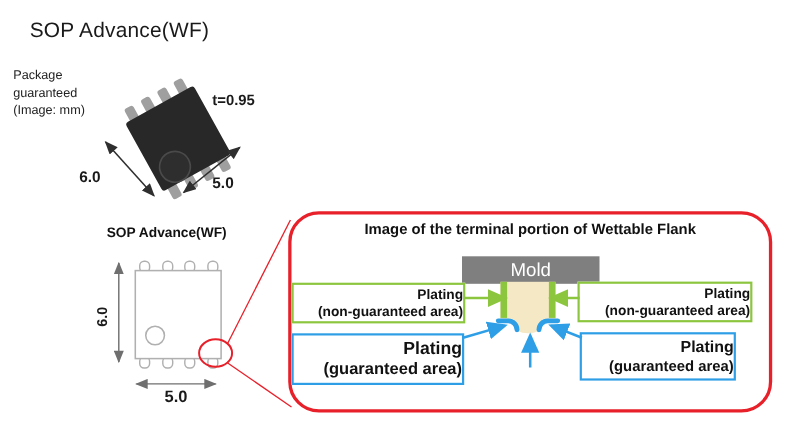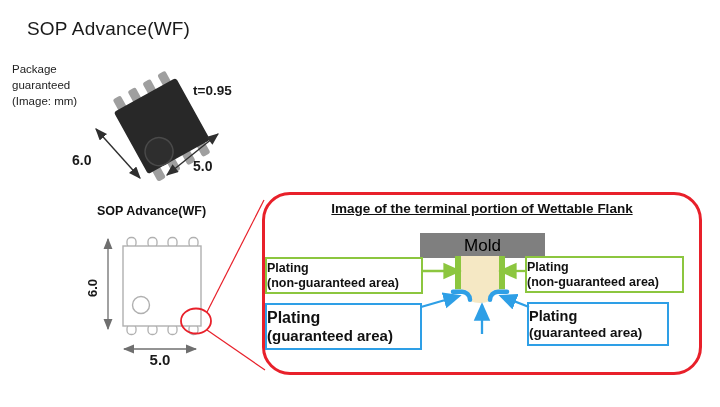--- a/index.html
+++ b/index.html
@@ -10,25 +10,25 @@
 
   
   .main-title{left:27px;top:18px;font-size:19px;color:#1a1a1a;letter-spacing:.2px;}
   .pkg-note{left:12px;top:62px;font-size:11.5px;line-height:1.38;color:#222;}
 
   
   .detail-box{left:262px;top:192px;width:434px;height:177px;background:#fff;
               border:3px solid #e8202a;border-radius:28px;z-index:2;}
   .detail-inner{position:absolute;left:0;top:0;width:100%;height:100%;}
   .detail-title{position:absolute;left:0;top:6px;width:100%;text-align:center;
-                font-size:13.5px;font-weight:bold;color:#111;text-decoration:underline;}
+                font-size:13.5px;font-weight:bold;color:#111;}
   .mold{position:absolute;left:155px;top:38px;width:125px;height:25px;background:#7f7f7f;
-        color:#000000;font-size:17px;text-align:center;line-height:25px;}
+        color:#ffffff;font-size:17px;text-align:center;line-height:25px;}
   .callout{position:absolute;background:#fff;display:flex;flex-direction:column;
-           align-items:flex-start;justify-content:center;text-align:center;color:#111;}
+           align-items:flex-end;justify-content:center;text-align:center;color:#111;}
   .green-box{border:2.5px solid #8cc63f;}
   .blue-box{border:2.5px solid #2e9fe6;}
   .purple-box{border:2.5px solid #7d55a5;}
   .gb-left{left:0px;top:62px;width:154px;height:33px;}
   .gb-right{left:260px;top:61px;width:155px;height:33px;}
   .gb-txt{font-size:12.5px;font-weight:bold;line-height:1.2;}
   .bb-left{left:0px;top:108px;width:153px;height:43px;}
   .bb-left .l1{font-size:16px;font-weight:bold;line-height:1.15;}
   .bb-left .l2{font-size:15px;font-weight:bold;line-height:1.15;}
   .bb-right{left:262px;top:107px;width:138px;height:40px;}

